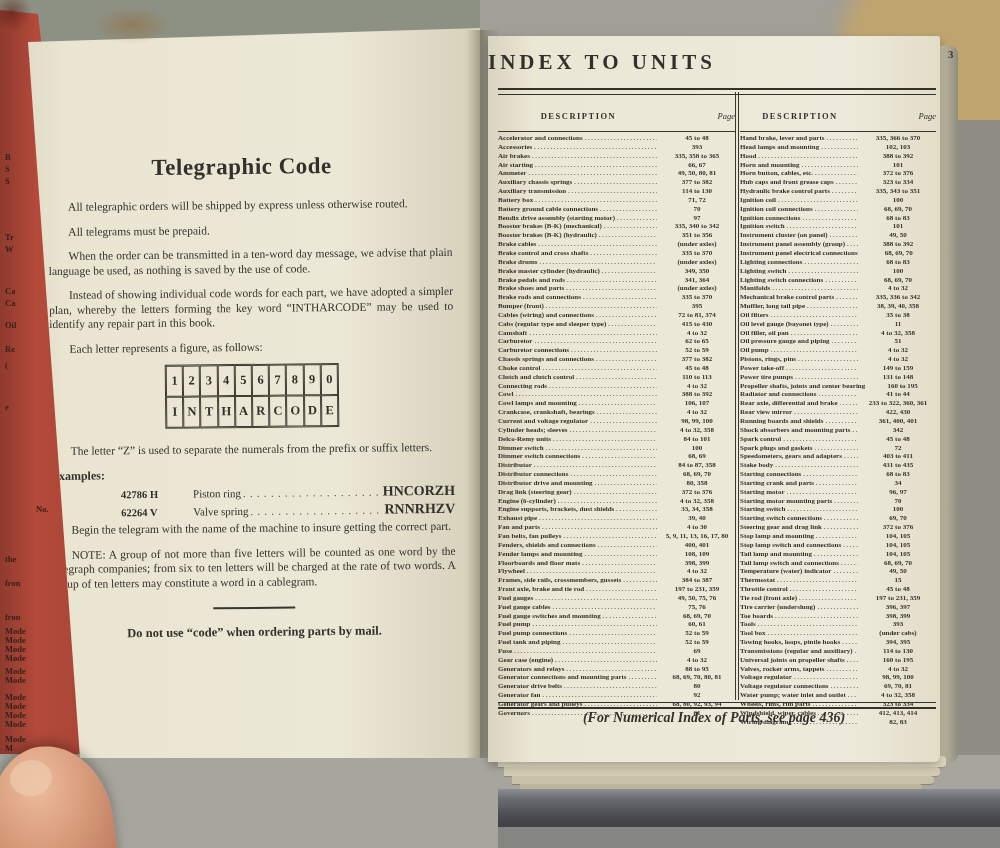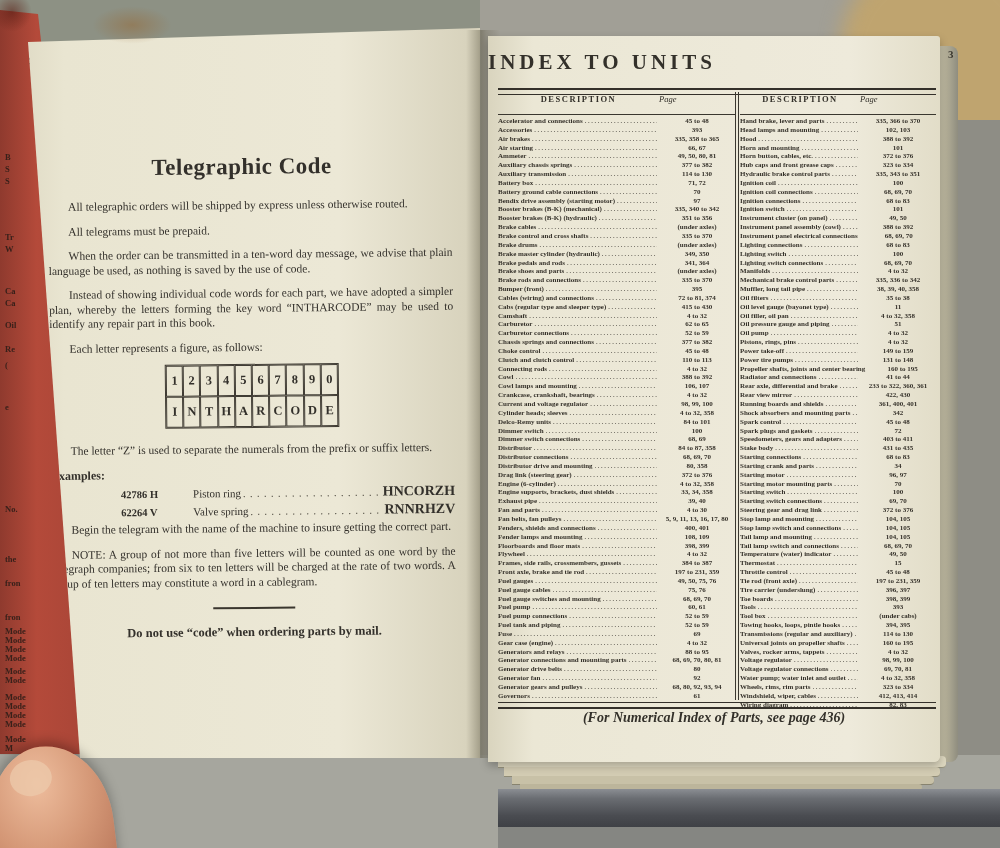--- a/index.html
+++ b/index.html
@@ -63,23 +63,23 @@
   .mail-warning { text-align:center; font-weight:bold; font-size:12.5px; }
 
   
   .rp-title { position:absolute; left:0; top:14px; width:100%; text-align:left; font-size:21px; font-weight:bold; letter-spacing:4px; }
   .rp-toprule { position:absolute; left:10px; top:52px; width:438px; height:4px; border-top:2px solid #34302a; border-bottom:1px solid #34302a; }
   .rp-pagenum-3 { position:absolute; left:948px; top:48px; font-size:11px; font-weight:bold; color:#3a372f; }
   .col { position:absolute; top:58px; }
   .col-left { left:10px; width:237px; }
   .col-right { left:252px; width:196px; }
   .col-divider { position:absolute; left:247px; top:56px; width:2px; height:608px; border-left:1px solid #3a372f; border-right:1px solid #3a372f; }
-  .idx-head { display:flex; align-items:baseline; height:20px; border-bottom:1px solid #3a372f; }
+  .idx-head { display:flex; align-items:baseline; height:20px; border-bottom:1px solid #3a372f;margin-top:17px; }
   .h-desc { flex:1; text-align:center; font-weight:bold; font-size:8.5px; letter-spacing:1.5px; }
-  .h-page { width:76px; text-align:left; font-style:italic; font-size:8.5px; }
+  .h-page { width:76px; text-align:right; font-style:italic; font-size:8.5px; }
   .idx-rows { padding-top:2px; }
   .idx-row { display:flex; align-items:baseline; height:8.85px; font-weight:bold; font-size:7px; color:#35312a; }
   .idx-desc { white-space:nowrap; }
   .idx-dots { flex:1; overflow:hidden; white-space:nowrap; margin:0 2px; font-size:6.5px; color:#45413a; }
   .idx-dots::after { content:". . . . . . . . . . . . . . . . . . . . . . . . . . . . . . . . . . . . . . . . . . . . . . . . . . . . . ."; }
   .idx-page { width:76px; text-align:center; white-space:nowrap; }
   .rp-bottomrule { position:absolute; left:10px; top:666px; width:438px; height:4px; border-top:1px solid #34302a; border-bottom:2px solid #34302a; }
   .rp-footer { position:absolute; left:0; top:674px; width:100%; text-align:center; font-style:italic; font-weight:bold; font-size:14px; }
 </style>
 </head>
@@ -109,21 +109,21 @@
       <span class="red-frag" style="top: 292px;">Ca</span>
 
       <span class="red-frag" style="top: 314px;">Oil</span>
 
       <span class="red-frag" style="top: 338px;">Re</span>
 
       <span class="red-frag" style="top: 354px;">(</span>
 
       <span class="red-frag" style="top: 396px;">e</span>
 
-      <span class="red-frag" style="top: 498px;">No.</span>
+      <span class="red-frag" style="top: 498px; margin-left: 31px;">No.</span>
 
       <span class="red-frag" style="top: 548px;">the</span>
 
       <span class="red-frag" style="top: 572px;">fron</span>
 
       <span class="red-frag" style="top: 606px;">fron</span>
 
       <span class="red-frag" style="top: 620px;">Mode</span>
 
       <span class="red-frag" style="top: 629px;">Mode</span>
@@ -721,21 +721,21 @@
               <span class="idx-page">101</span>
             </div>
 
             <div class="idx-row">
               <span class="idx-desc">Instrument cluster (on panel)</span>
               <span class="idx-dots"></span>
               <span class="idx-page">49, 50</span>
             </div>
 
             <div class="idx-row">
-              <span class="idx-desc">Instrument panel assembly (cowl)</span>
+              <span class="idx-desc">Instrument panel assembly (group)</span>
               <span class="idx-dots"></span>
               <span class="idx-page">388 to 392</span>
             </div>
 
             <div class="idx-row">
               <span class="idx-desc">Instrument panel electrical connections</span>
               <span class="idx-dots"></span>
               <span class="idx-page">68, 69, 70</span>
             </div>
 

